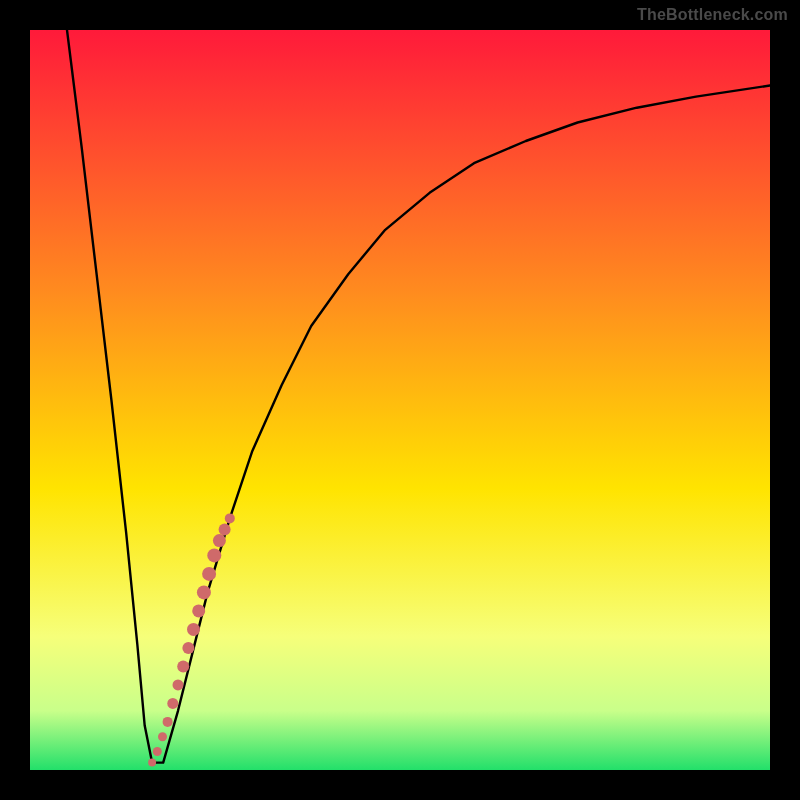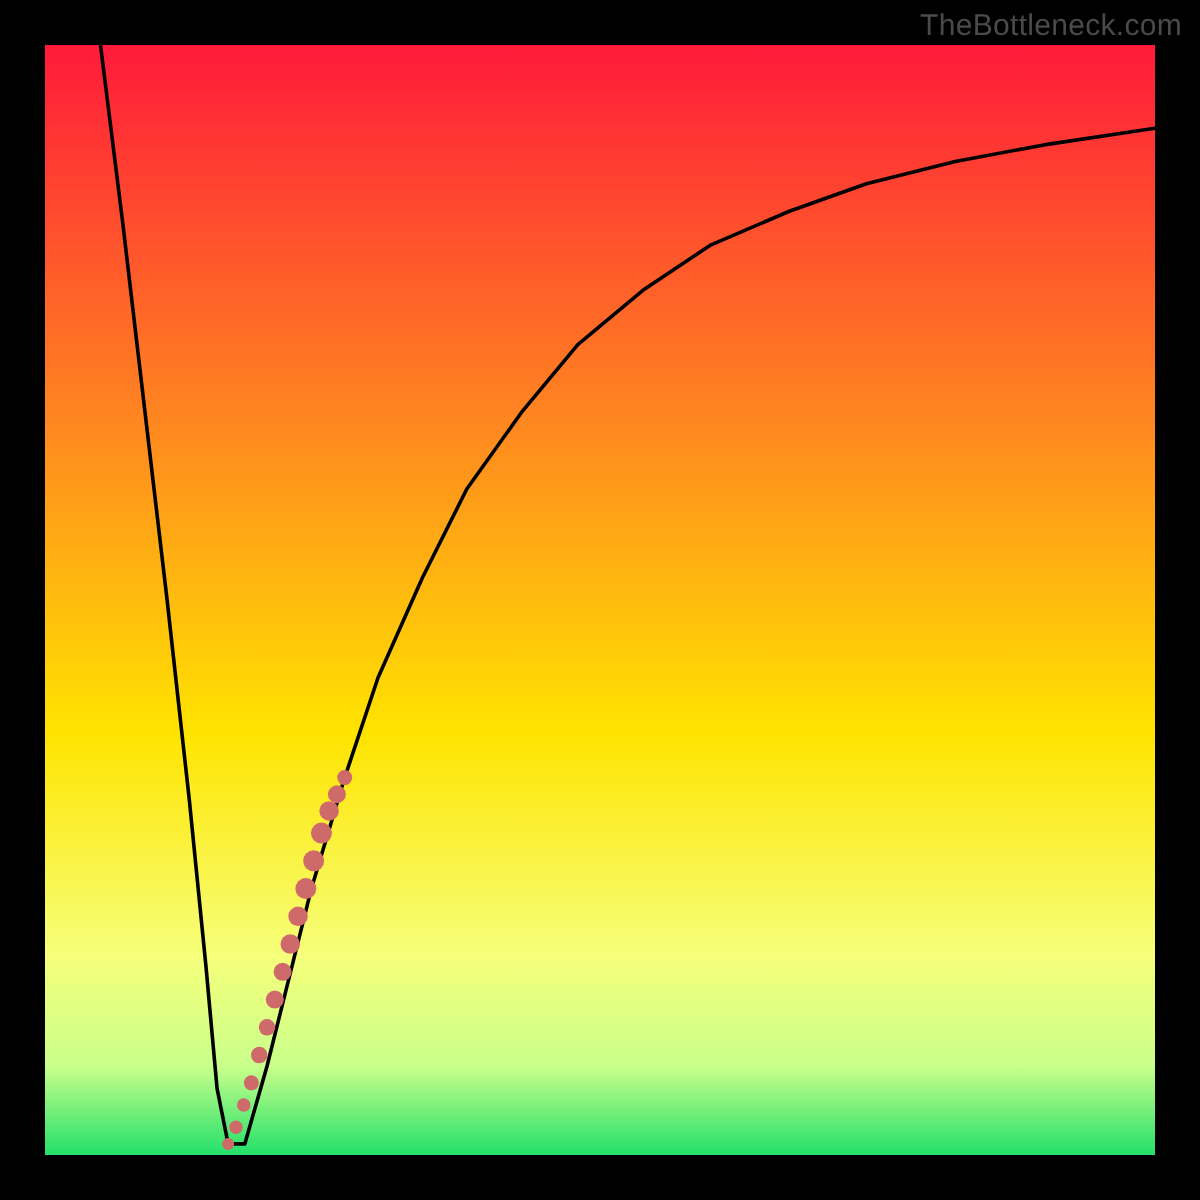--- a/index.html
+++ b/index.html
@@ -23,22 +23,22 @@
     top: 30px;
     width: 740px;
     height: 740px;
     overflow: hidden;
   }
   .watermark {
     position: absolute;
     top: 6px;
     right: 12px;
     color: #4a4a4a;
-    font-size: 20px;
-    font-weight: 400;
+    font-size: 16px;
+    font-weight: 700;
     letter-spacing: 0.2px;
     user-select: none;
   }
   svg { display: block; }
 </style>
 </head>
 <body>
 
 <div class="frame">
 

